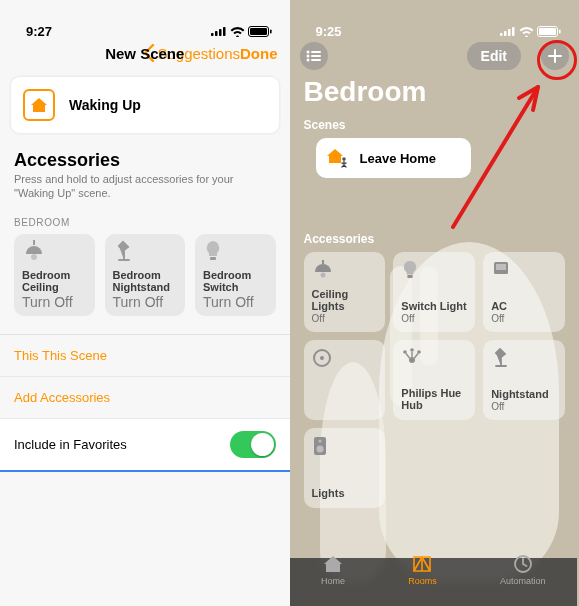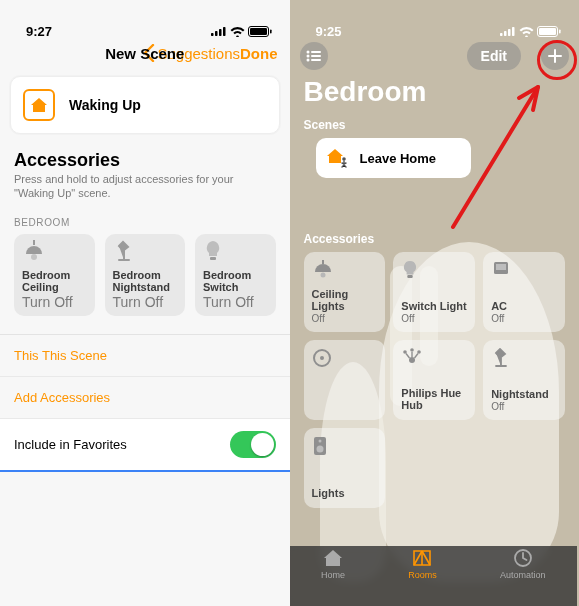--- a/index.html
+++ b/index.html
@@ -61,21 +61,21 @@
 
   .scene-pill { margin:0 0 10px 26px; width:155px; background:#fff; border-radius:10px; padding:10px 10px; display:flex; align-items:center; gap:10px; }
   .scene-pill .name { font-size:13px; font-weight:700; color:#000; }
 
   .acc-grid { display:grid; grid-template-columns:repeat(3, 1fr); gap:8px; padding:0 14px; }
   .acc { height:80px; background:rgba(250,250,250,0.5); border-radius:10px; padding:8px; display:flex; flex-direction:column; justify-content:space-between; color:#555; }
   .acc .ic { height:22px; color:#8a8a8a; }
   .acc .lab1 { font-size:11px; font-weight:700; line-height:1.1; color:#444;}
   .acc .lab2 { font-size:10px; color:#6f6f6f; margin-top:1px;}
 
-  .tabbar { position:absolute; bottom:0; left:0; right:2px; height:60px; background:rgba(50,50,50,0.8); display:flex; justify-content:space-around; align-items:center; padding-bottom:24px; backdrop-filter: blur(4px); }
+  .tabbar { position:absolute; bottom:0; left:0; right:2px; height:48px; background:rgba(50,50,50,0.8); display:flex; justify-content:space-around; align-items:center; padding-bottom:24px; backdrop-filter: blur(4px); }
   .tab { display:flex; flex-direction:column; align-items:center; gap:2px; font-size:9px; color:#aaa; }
   .tab.active { color:#ff9500;justify-content:center; }
 
   
   .anno-circle { position:absolute; top:40px; right:2px; width:40px; height:40px; border:3px solid #e11a1a; border-radius:50%; z-index:20; }
   .anno-arrow  { position:absolute; top:72px; right:26px; z-index:20; }
 </style>
 </head>
 <body>
 

